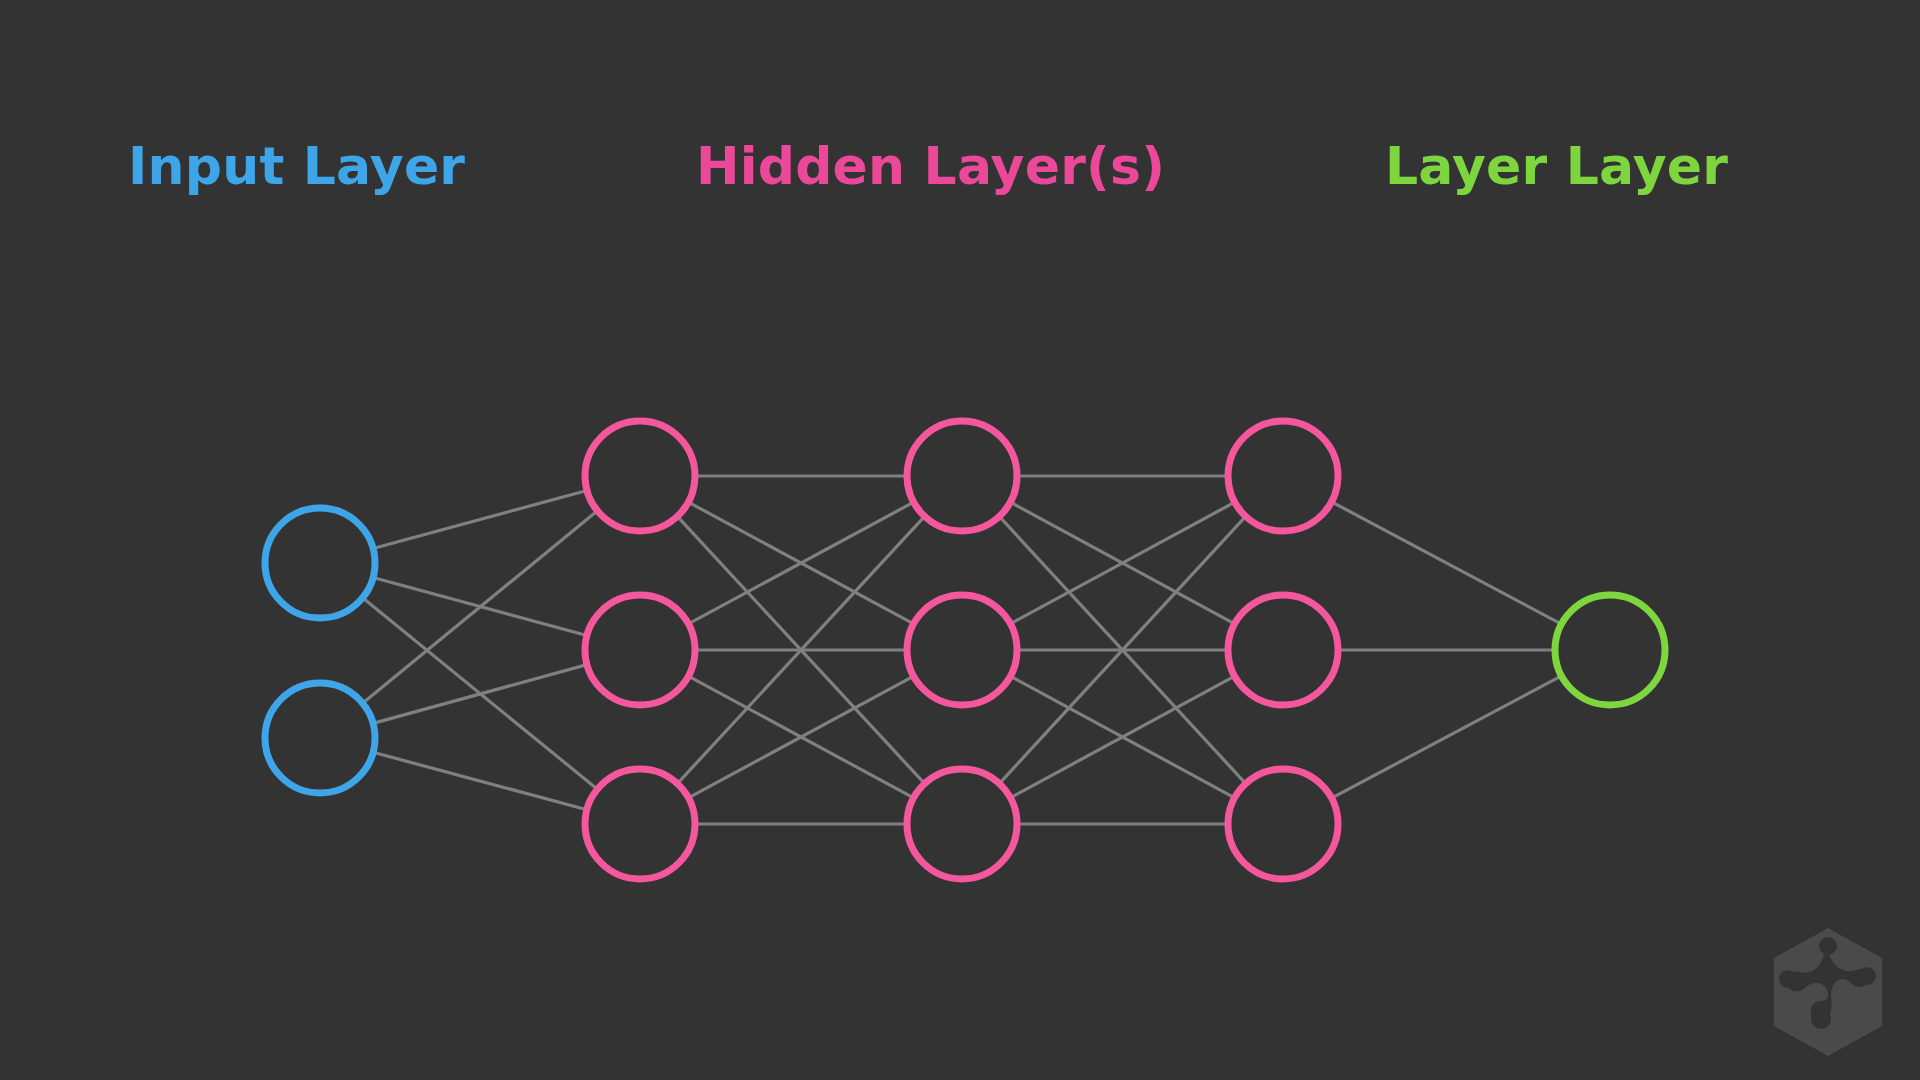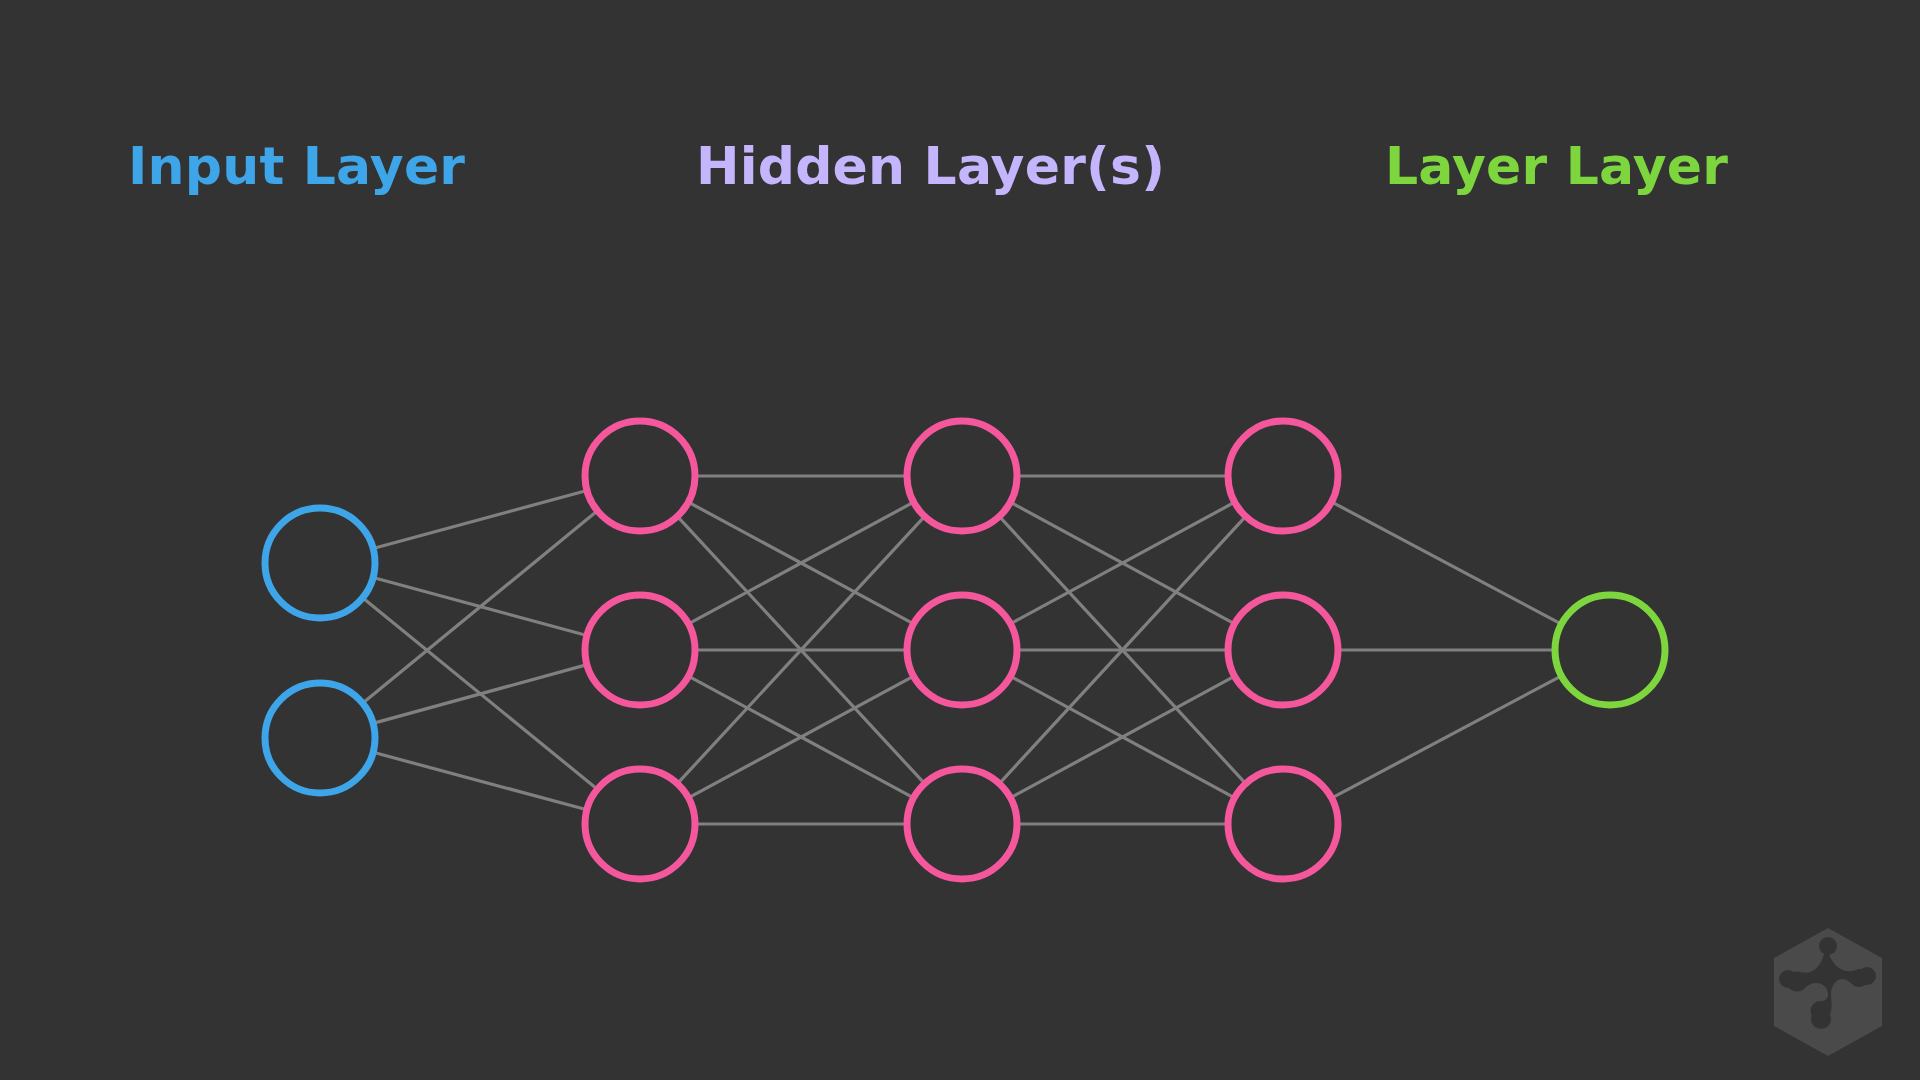--- a/index.html
+++ b/index.html
@@ -66,21 +66,21 @@
     opacity: 1;
   }
 </style>
 </head>
 <body>
 
 <div id="stage" style="background: rgb(51, 51, 51);">
 
   <div class="labels">
     <div class="layer-label" id="label-input" style="color: rgb(61, 165, 232);">Input Layer</div>
-    <div class="layer-label" id="label-hidden" style="color: #c4b5fd;">Hidden Layer(s)</div>
+    <div class="layer-label" id="label-hidden" style="color: #ec4899;">Hidden Layer(s)</div>
     <div class="layer-label" id="label-output" style="color: rgb(126, 214, 63);">Layer Layer</div>
   </div>
 
   <svg id="net" viewBox="0 0 1920 1080">
     <g id="edges">
         <line x1="373.07347570787084" y1="548.5706487919226" x2="586.9265242921292" y2="490.4293512080774" class="edge" stroke="#808080" stroke-width="3.2"></line>
         <line x1="373.07347570787084" y1="577.4293512080774" x2="586.9265242921292" y2="635.5706487919226" class="edge" stroke="#808080" stroke-width="3.2"></line>
         <line x1="362.6210095398532" y1="597.7627609059427" x2="597.3789904601468" y2="789.2372390940573" class="edge" stroke="#808080" stroke-width="3.2"></line>
         <line x1="362.55579867690153" y1="703.1574398332868" x2="597.4442013230985" y2="510.84256016671316" class="edge" stroke="#808080" stroke-width="3.2"></line>
         <line x1="373.0312966042085" y1="723.4163934338427" x2="586.9687033957915" y2="664.5836065661573" class="edge" stroke="#808080" stroke-width="3.2"></line>

